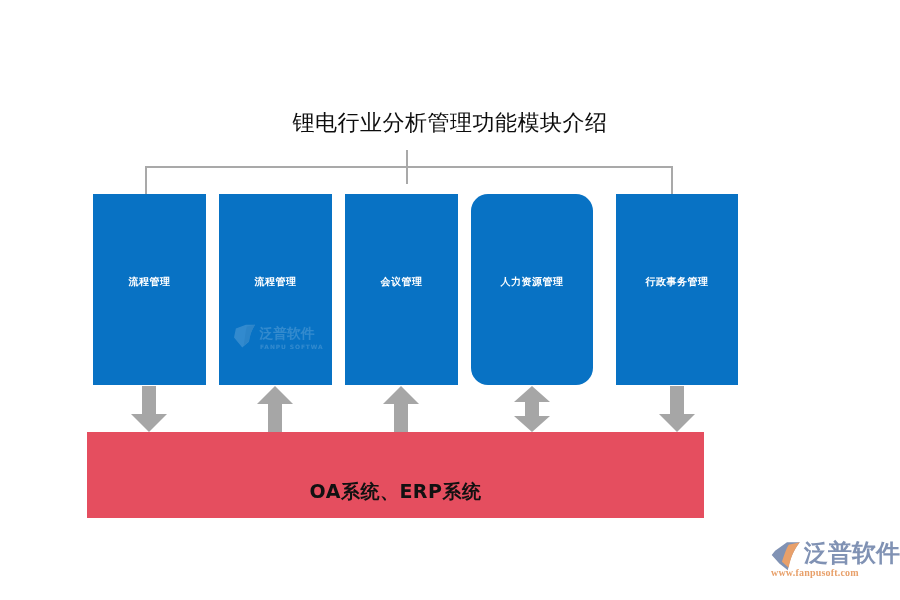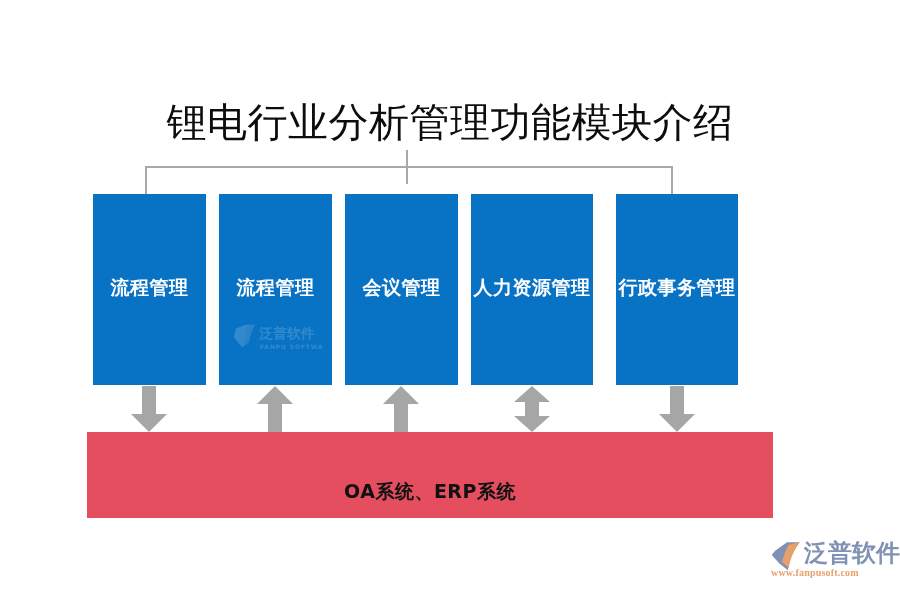--- a/index.html
+++ b/index.html
@@ -21,21 +21,21 @@
   }
 
   
   #diagram-title {
     position: absolute;
     left: 0;
     top: 103px;
     width: 900px;
     text-align: center;
     font-family: "Liberation Serif", "DejaVu Serif", serif;
-    font-size: 40px;
+    font-size: 22px;
     line-height: 40px;
     color: #0d0d0d;
     letter-spacing: 0.5px;
     white-space: nowrap;
   }
 
   
   .conn-line {
     position: absolute;
     background: #a9a9a9;
@@ -73,30 +73,30 @@
     background: #0872c4;
     overflow: hidden;
   }
   .module-label {
     position: absolute;
     left: 0;
     right: 0;
     top: 81px;
     text-align: center;
     color: #ffffff;
-    font-size: 19px;
+    font-size: 10px;
     font-weight: bold;
     font-family: Liberation Mono, monospace;
     letter-spacing: 0.5px;
     white-space: nowrap;
   }
   #box-0 { left: 93px;  width: 113px; }
   #box-1 { left: 219px; width: 113px; }
   #box-2 { left: 345px; width: 113px; }
-  #box-3 { left: 471px; width: 122px; }
+  #box-3 { left: 471px; width: 122px; border-radius: 17px; }
   #box-4 { left: 616px; width: 122px; }
 
   
   #box-watermark {
     position: absolute;
     left: 12px;
     top: 128px;
     width: 92px;
     height: 32px;
     opacity: 0.17;
@@ -114,23 +114,24 @@
   #arrow-1 { left: 255px; }
   #arrow-2 { left: 381px; }
   #arrow-3 { left: 512px; }
   #arrow-4 { left: 657px; }
 
   
   #platform-banner {
     position: absolute;
     left: 87px;
     top: 432px;
-    width: 686px;
+    width: 575px;
     height: 86px;
     background: #e54e5f;
+    padding-left: 42px;
   }
   #platform-label {
     position: absolute;
     left: 0;
     right: 0;
     top: 47px;
     text-align: center;
     color: #111111;
     font-size: 19px;
     font-weight: bold;

